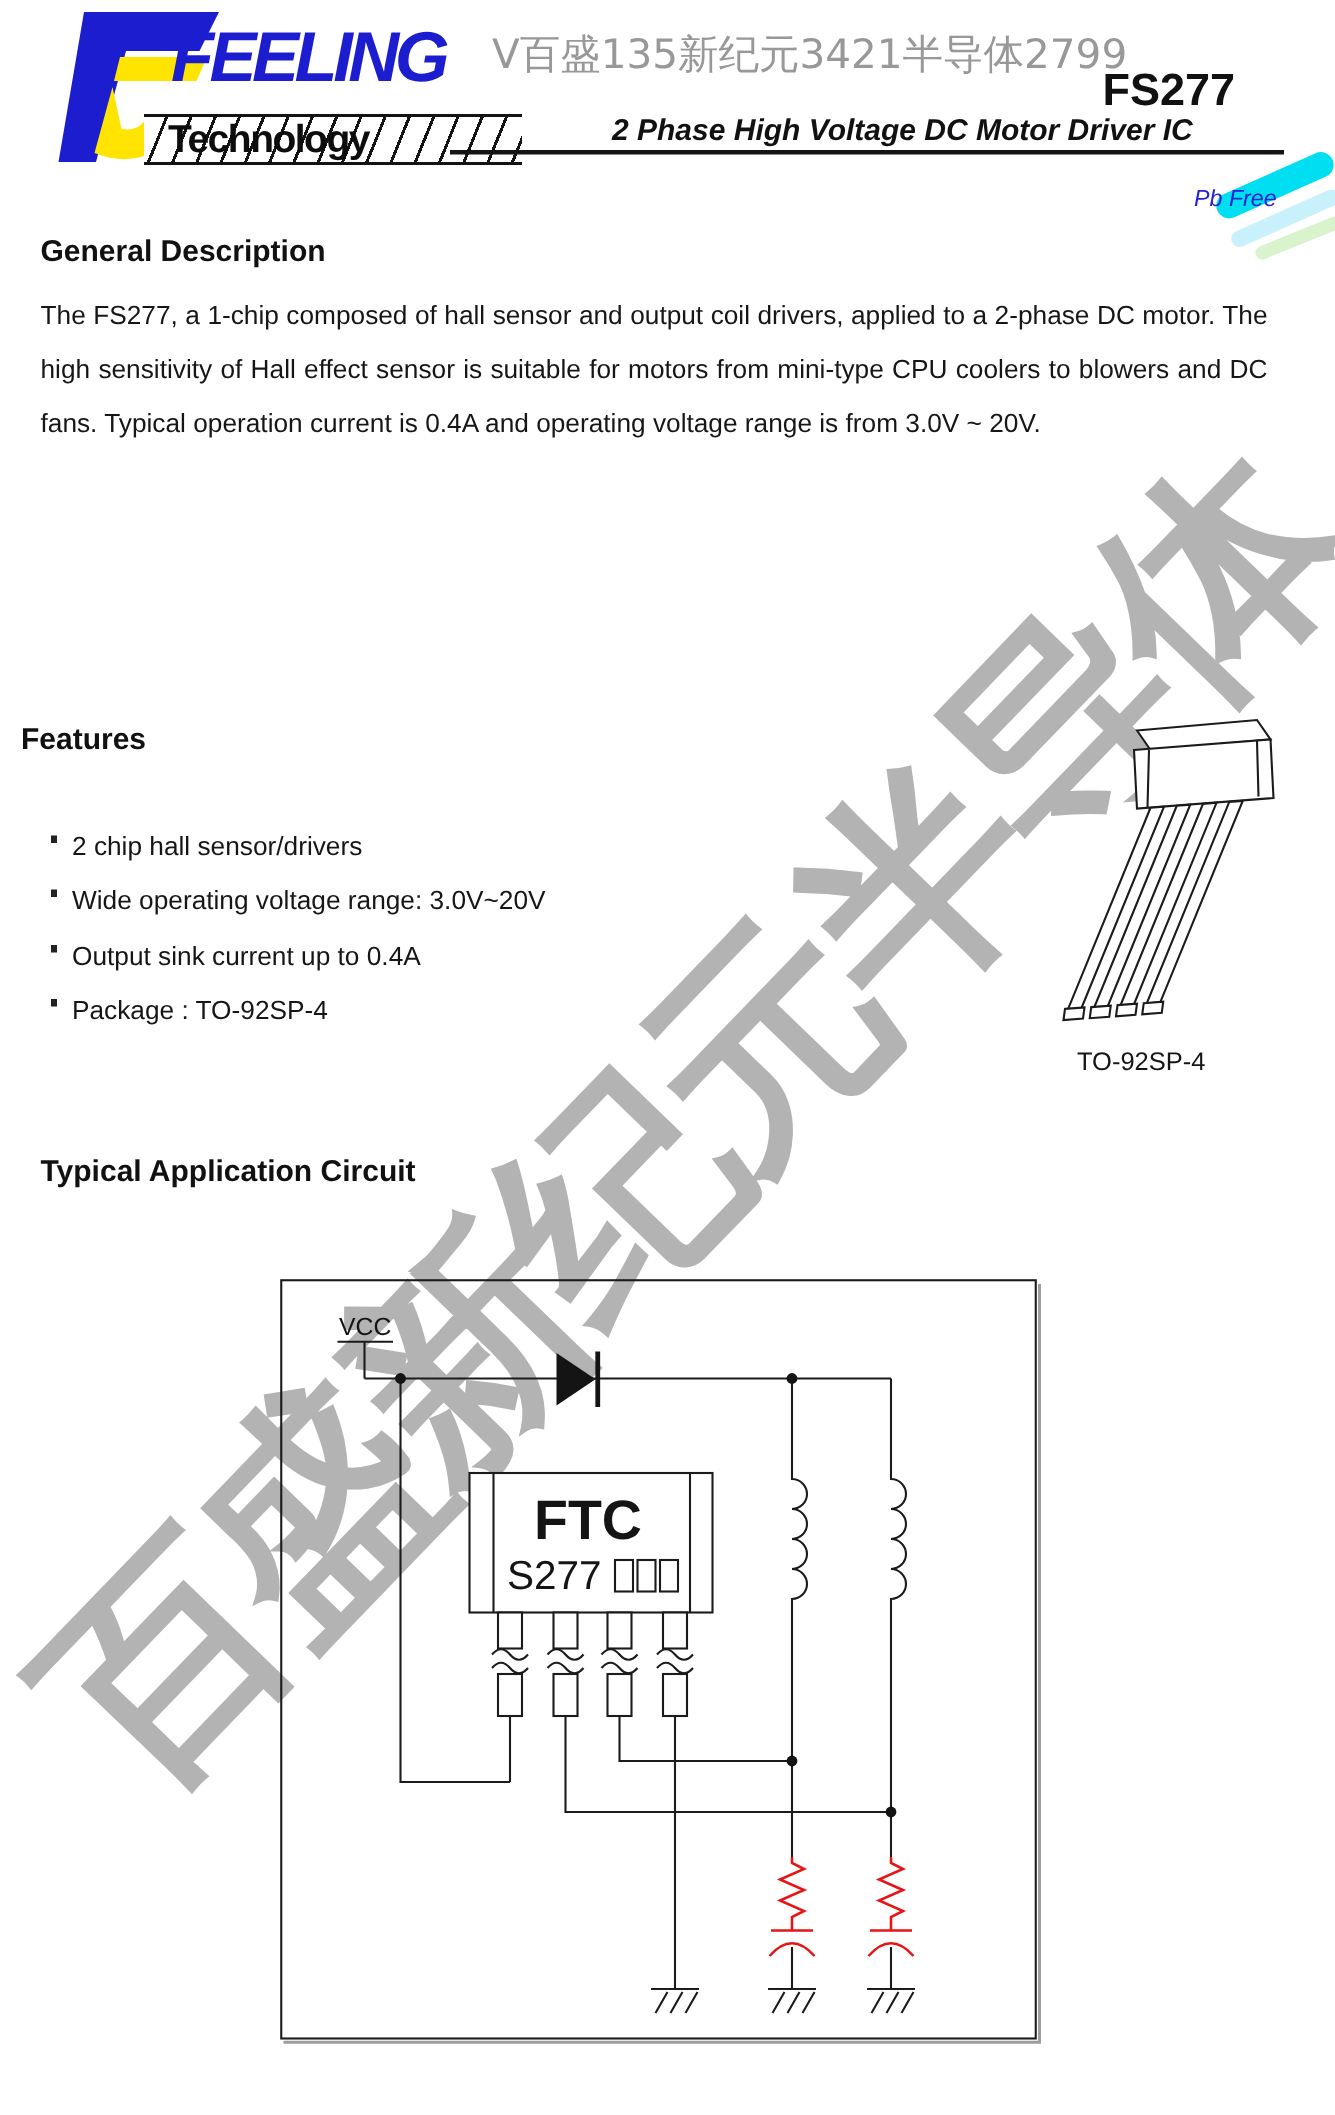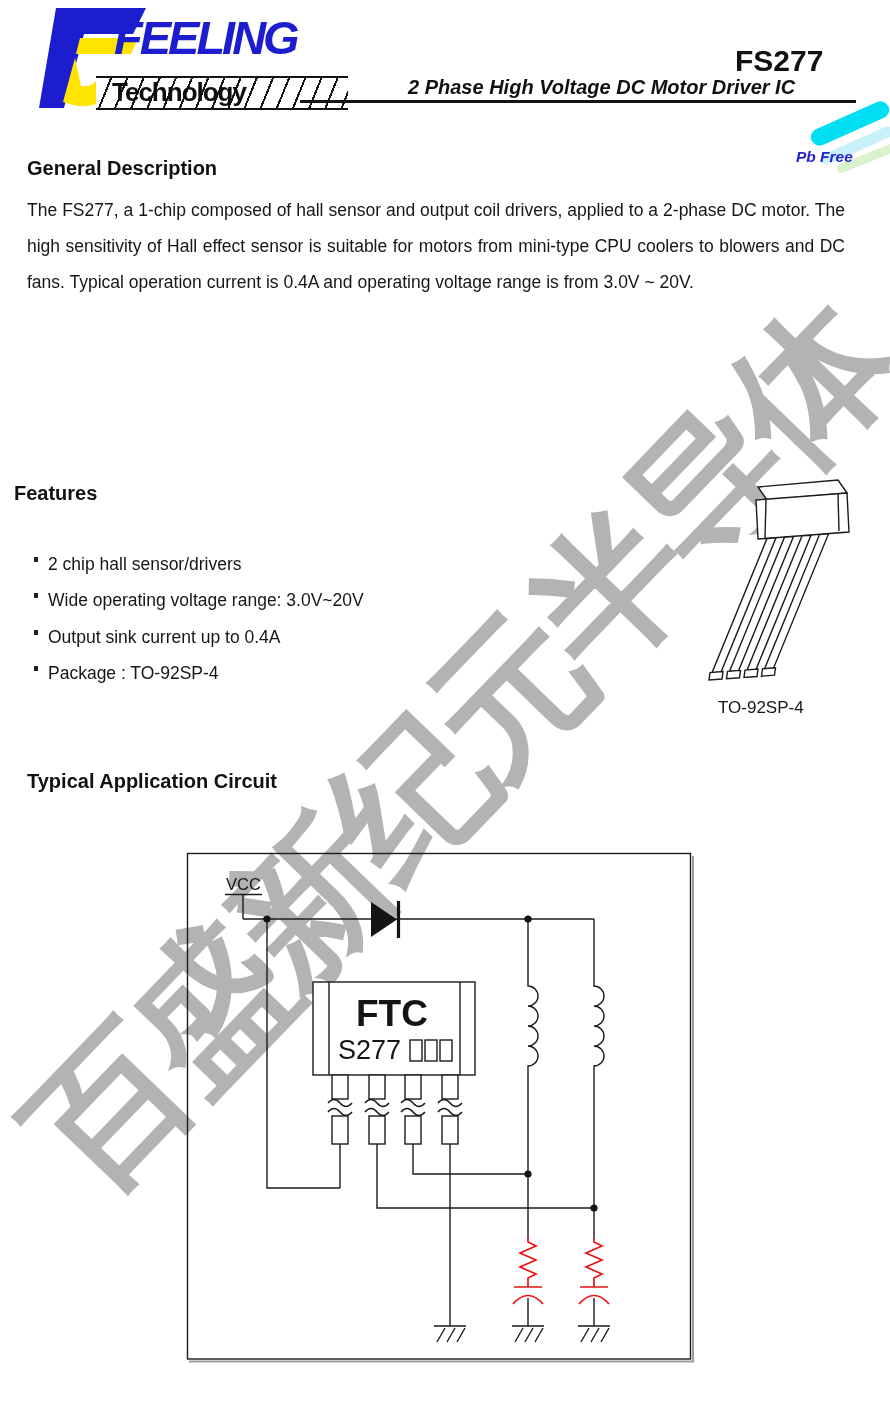--- a/index.html
+++ b/index.html
@@ -26,21 +26,21 @@
   #partno{left:735px;top:44px;font-size:30px;font-weight:bold;z-index:2;}
   #subtitle{left:408px;top:76px;font-size:20px;font-weight:bold;font-style:italic;z-index:2;white-space:nowrap;}
   #hrule{left:300px;top:100px;width:556px;height:3px;background:#141414;z-index:2;}
 
   
   #pbfree{left:780px;top:105px;width:110px;height:72px;z-index:2;}
   #pbfree i{position:absolute;display:block;}
   #sw1{left:28px;top:10px;width:84px;height:17px;background:#00dff2;border-radius:9px;transform:rotate(-24deg);}
   #sw2{left:38px;top:35px;width:78px;height:11px;background:#c9f1fb;border-radius:6px;transform:rotate(-24deg);}
   #sw3{left:55px;top:49px;width:62px;height:9px;background:#d9f3cd;border-radius:5px;transform:rotate(-22deg);}
-  #pbtext{position:absolute;left:16px;top:43px;font-size:15.5px;font-weight:bold;font-style:italic;color:#2323cf;}
+  #pbtext{position:absolute;left:16px;top:19px;font-size:15.5px;font-weight:normal;font-style:italic;color:#2323cf;}
 
   h2{position:absolute;margin:0;font-size:20px;font-weight:bold;z-index:2;}
   #gd-h{left:27px;top:157px;text-align:right;}
   #ft-h{left:14px;top:482px;}
   #ac-h{left:27px;top:770px;}
 
   #gd-body{left:27px;top:192px;width:818px;z-index:1;}
   #gd-body p{margin:0;font-size:17.5px;line-height:36.2px;text-align:justify;color:#161616;}
 
   #ft-list{left:33px;top:546px;margin:0;padding:0;list-style:none;z-index:1;}
@@ -67,20 +67,21 @@
 
   <svg class="abs" style="left:30px;top:4px;z-index:2" width="125" height="112" viewBox="0 0 125 112">
     <path d="M26,4 L116,4 L103,30 L54,30 L34,104 L9,104 Z" fill="#1d1dd0"></path>
     <path d="M50,34 L108,34 L101,50 L46,50 Z M45,54 L33,98 Q59,108 77,94 Q85,84 88,72 L69,72 Q64,84 51,82 Z" fill="#ffe400"></path>
   </svg>
   <div id="brand" class="abs">FEELING</div>
   <div id="band" class="abs"></div>
   <div id="brandsub" class="abs">Technology</div>
 
   <div id="grayhdr" class="abs">
+    <div>V百盛135新纪元3421半导体2799</div>
   </div>
   <div id="partno" class="abs">FS277</div>
   <div id="subtitle" class="abs">2 Phase High Voltage DC Motor Driver IC</div>
   <div id="hrule" class="abs"></div>
 
   <div id="pbfree" class="abs">
     <i id="sw1"></i>
     <i id="sw2"></i>
     <i id="sw3"></i>
     <span id="pbtext">Pb Free</span>

